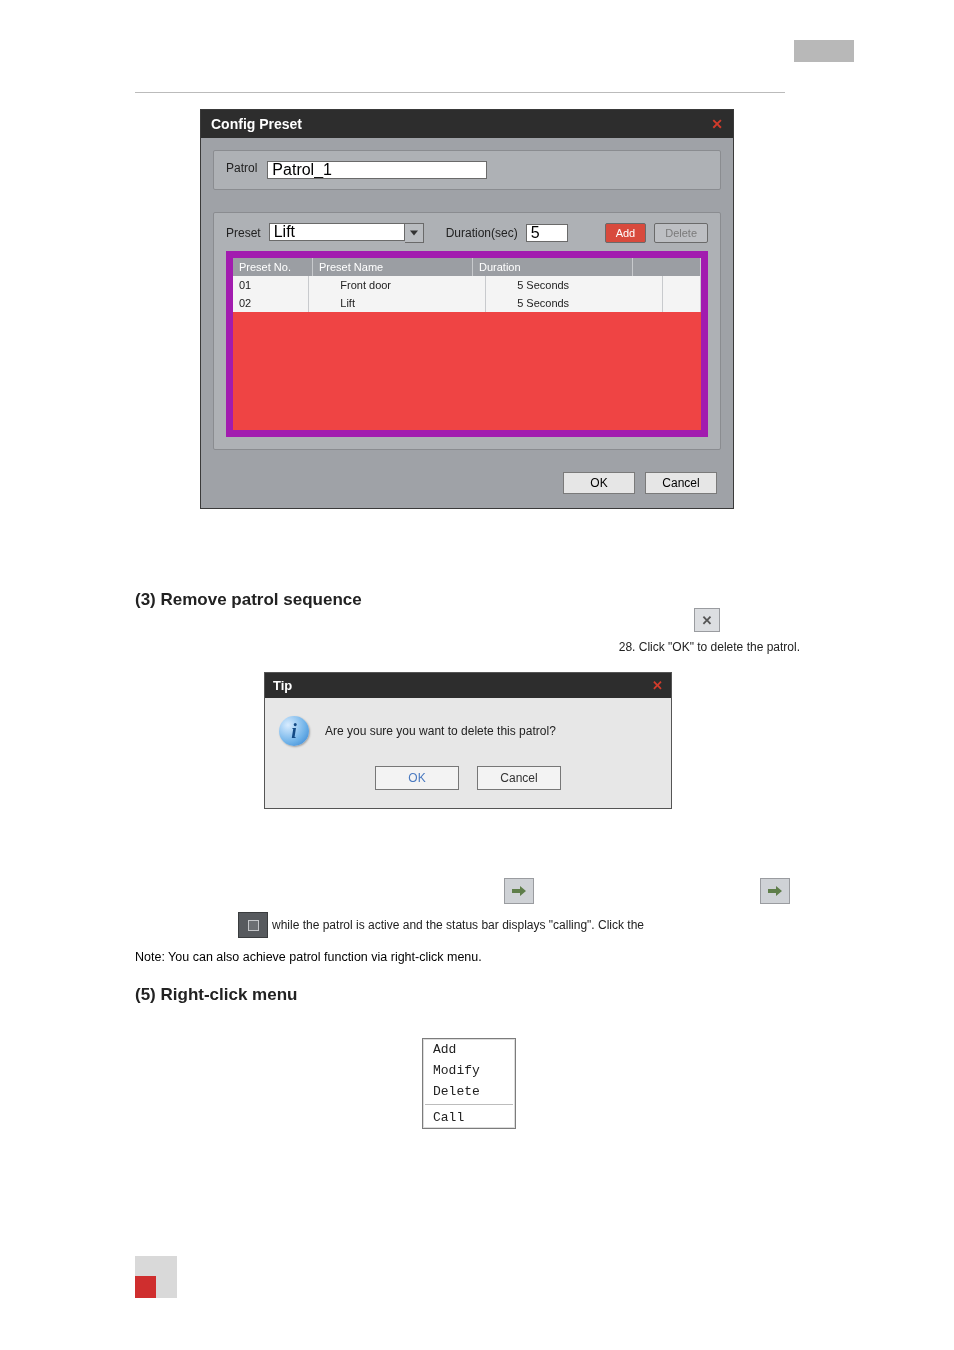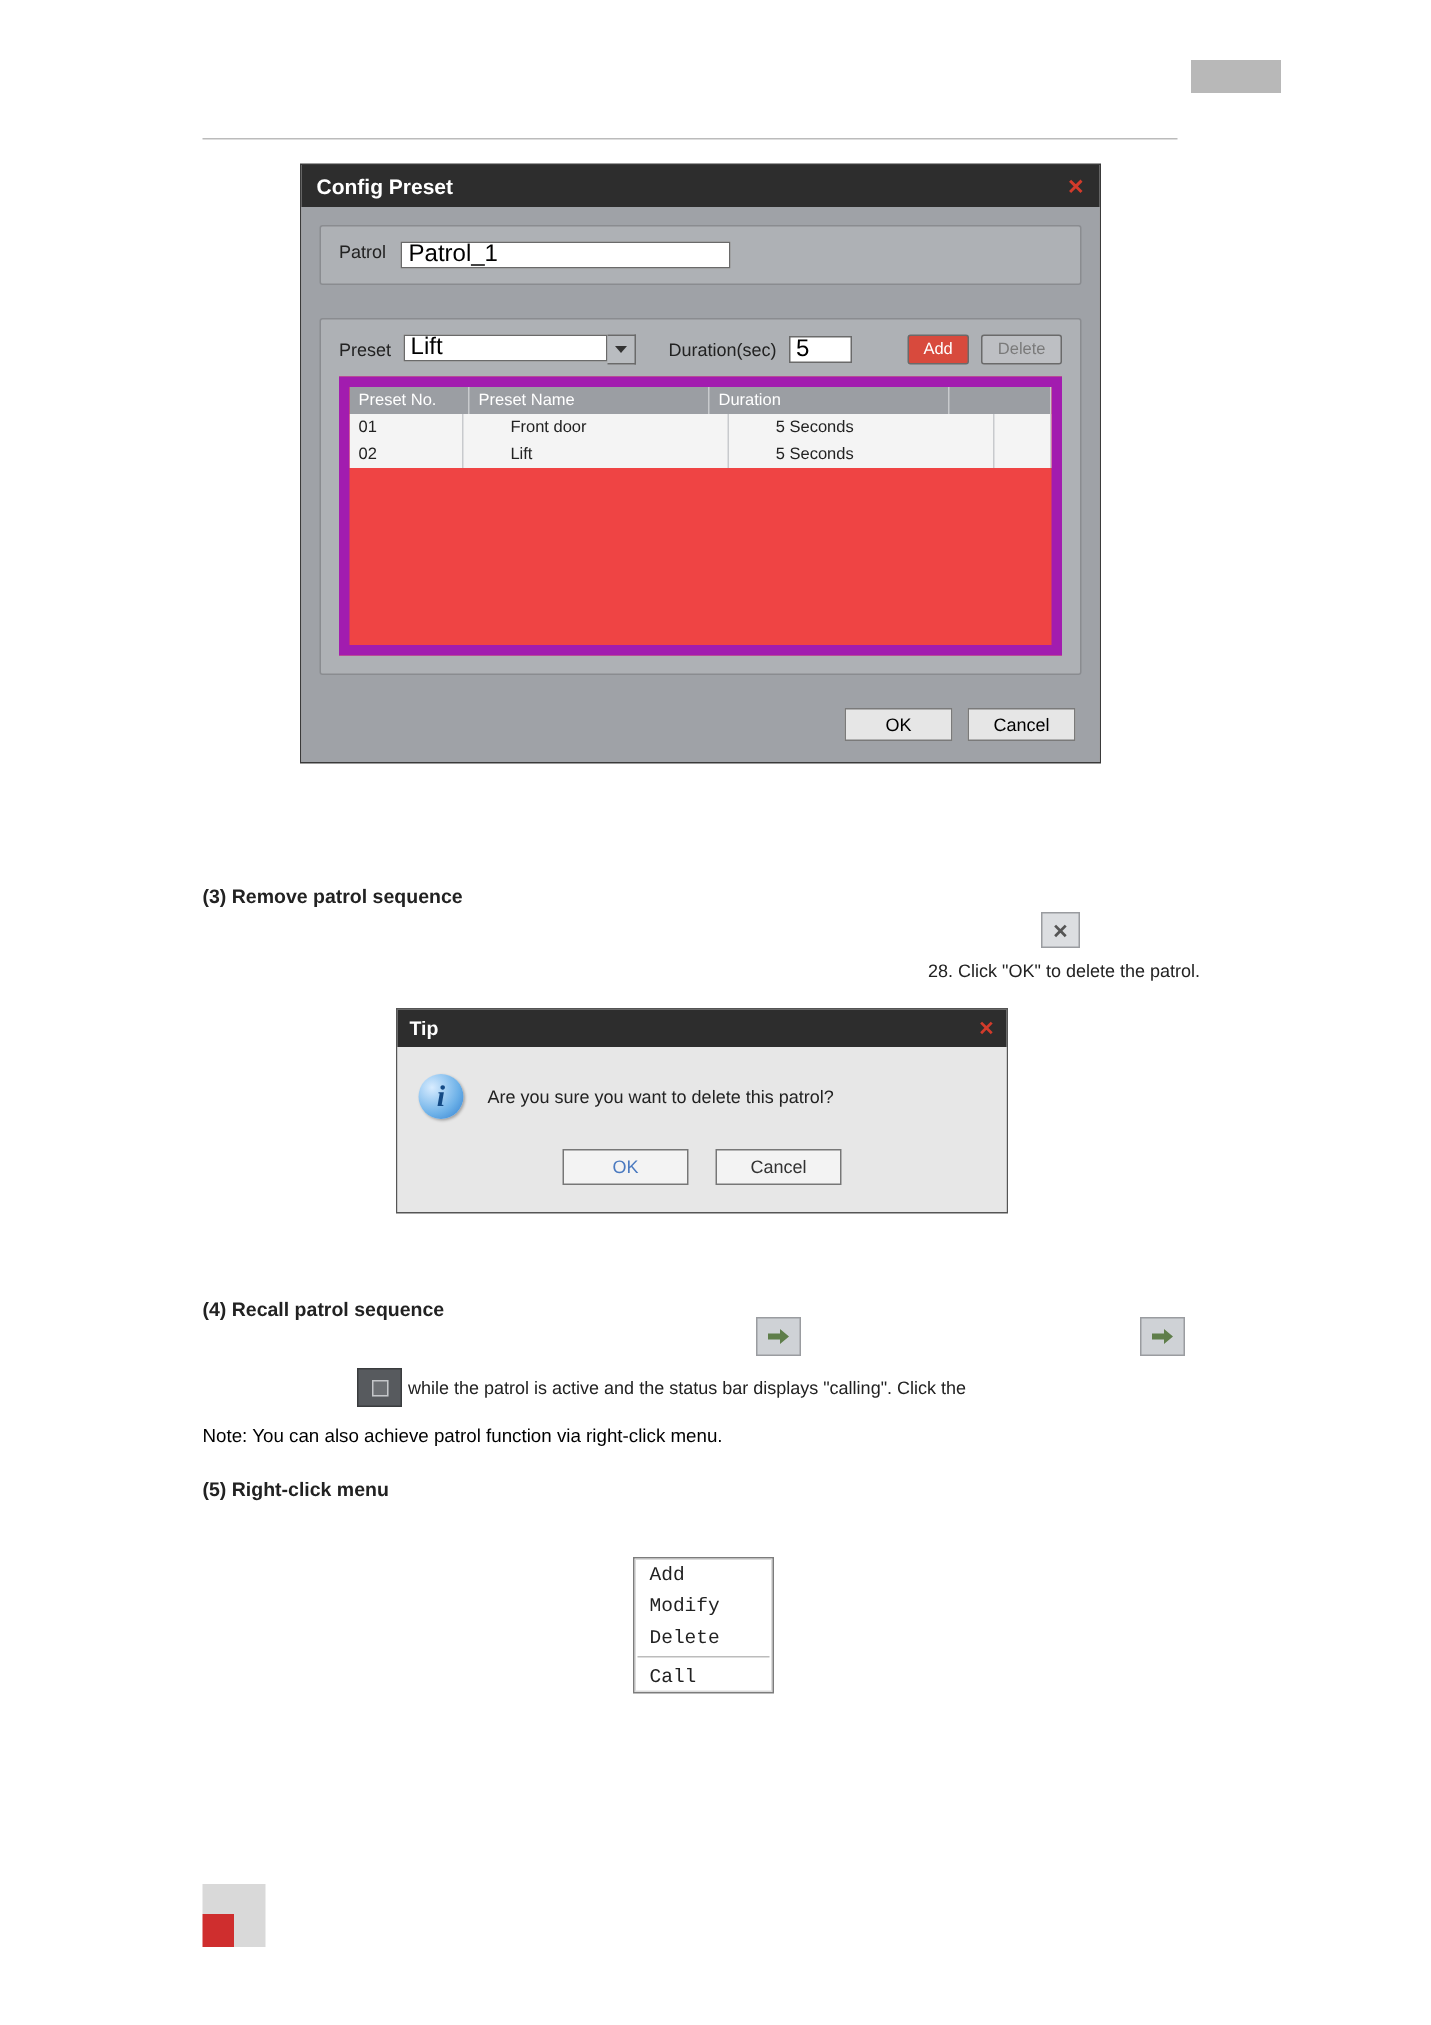--- a/index.html
+++ b/index.html
@@ -171,21 +171,21 @@
     font-size: 12px;
     cursor: pointer;
   }
 
   
   .doc-block {
     position: absolute;
     left: 135px;
     width: 655px;
   }
-  .doc-bold { font-weight: bold; font-size: 13px; }
+  .doc-bold { font-weight: bold; font-size: 17px; }
 
   .small-x {
     position: absolute;
     width: 24px;
     height: 22px;
     background: #dcdee1;
     border: 1px solid #9a9ca0;
     display: flex;
     align-items: center;
     justify-content: center;
@@ -412,23 +412,20 @@
         <div class="info-icon">i</div>
         <span>Are you sure you want to delete this patrol?</span>
       </div>
       <div class="tip-btns">
         <button class="tip-btn tip-ok">OK</button>
         <button class="tip-btn tip-cancel">Cancel</button>
       </div>
     </div>
   </div>
 
-  <div class="doc-block" style="top:865px;">
-    <span class="doc-bold">(4) Recall patrol sequence</span>
-  </div>
 
   <div class="arrow-btn" style="left:504px; top:878px;">
     <svg viewBox="0 0 14 12">
         <polygon points="0,4 8,4 8,1 14,6 8,11 8,8 0,8" fill="#5f7e4a"></polygon>
       </svg>
   </div>
   <div class="arrow-btn" style="left:760px; top:878px;">
     <svg viewBox="0 0 14 12">
         <polygon points="0,4 8,4 8,1 14,6 8,11 8,8 0,8" fill="#5f7e4a"></polygon>
       </svg>

